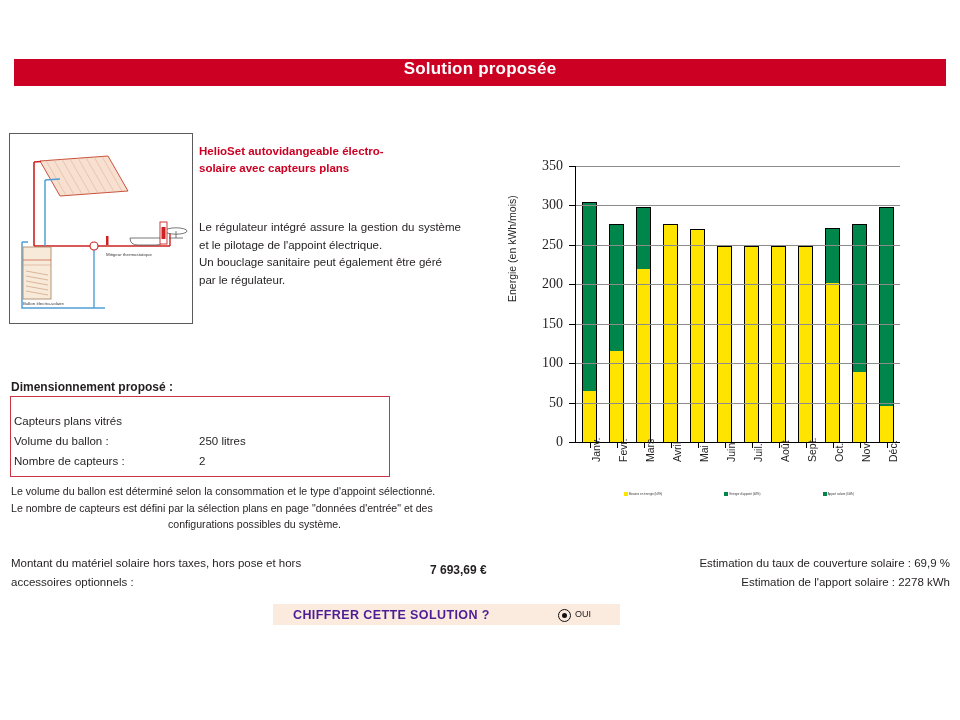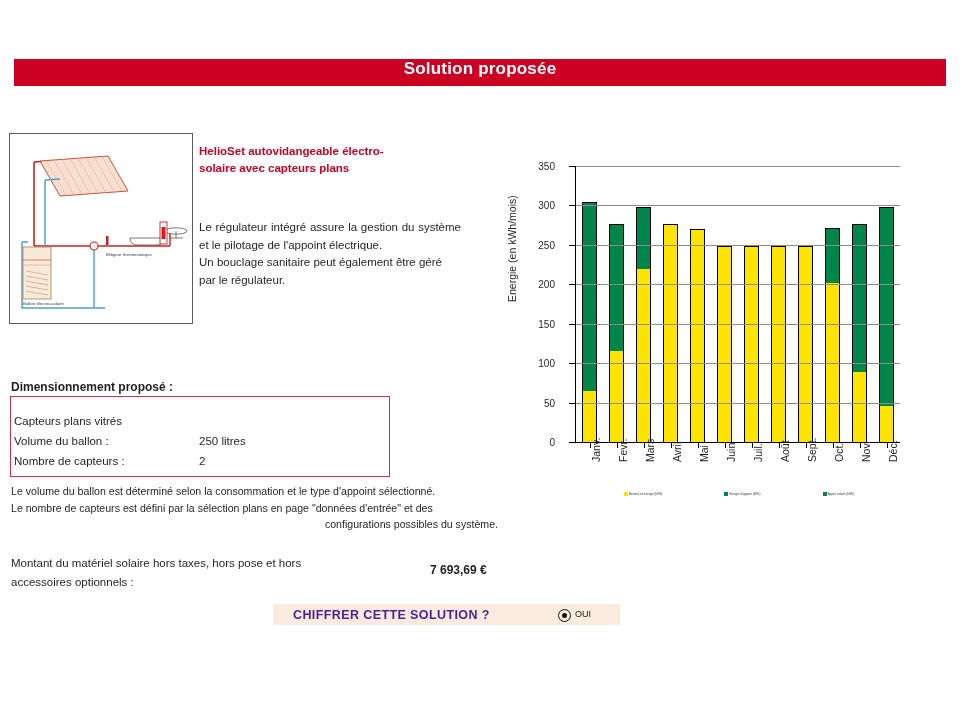--- a/index.html
+++ b/index.html
@@ -51,21 +51,21 @@
   }
   .dim-row{display:flex;}
   .dim-label{width:185px;}
   .dim-value{}
 
   .note{
     position:absolute;left:11px;top:483px;width:487px;
     font-size:10.6px;line-height:16.5px;color:#231f20;text-align:justify;
   }
   .note .l1{text-align:left;}
-  .note .l3{text-align:right;}
+  .note .l3{text-align:center;}
 
   .montant-label{
     position:absolute;left:11px;top:554px;width:390px;
     font-size:11.5px;line-height:19px;text-align:justify;
   }
   .montant-label .last{text-align:left;}
   .montant-value{
     position:absolute;left:430px;top:563px;width:90px;
     font-size:12px;font-weight:bold;text-align:left;
   }
@@ -94,22 +94,22 @@
     font-size:10.5px;color:#231f20;white-space:nowrap;
   }
   .plot{
     position:absolute;left:63px;top:14px;width:324px;height:276px;
     border-left:1.6px solid #000;border-bottom:1.6px solid #000;
     box-sizing:content-box;
   }
   .grid-line{position:absolute;left:0;width:324px;height:1px;background:#8c8c8c;}
   .ytick{position:absolute;left:-7px;width:7px;height:1px;background:#000;}
   .ytlabel{
-    position:absolute;right:100%;margin-right:14px;font-size:10px;
-    transform:translateY(-50%);white-space:nowrap;color:#231f20;
+    position:absolute;right:100%;margin-right:6px;font-size:14px;
+    transform:translateY(-50%);white-space:nowrap;color:#231f20;font-family:Liberation Serif, serif;
   }
   .bars{position:absolute;left:0;bottom:0;width:324px;height:276px;display:flex;}
   .bcell{flex:1;display:flex;align-items:flex-end;justify-content:center;position:relative;}
   .bar{width:58%;display:flex;flex-direction:column;justify-content:flex-end;}
   .seg-green{background:#00854a;border:1px solid #000;border-bottom:none;box-sizing:border-box;}
   .seg-yellow{background:#ffe400;border:1px solid #000;border-bottom:none;box-sizing:border-box;}
   .xtick{position:absolute;bottom:-6px;left:50%;width:1px;height:6px;background:#000;}
   .xtlabel{
     position:absolute;top:296px;font-size:10.5px;white-space:nowrap;
     transform:rotate(-90deg);transform-origin:left top;color:#231f20;
@@ -366,14 +366,18 @@
           <span class="leg-swatch" style="background: rgb(0, 133, 74);"></span>
           <span class="leg-text">Energie d'appoint (kWh)</span>
         </div>
         <div class="leg-item">
           <span class="leg-swatch" style="background: rgb(0, 133, 74);"></span>
           <span class="leg-text">Apport solaire (kWh)</span>
         </div>
       </div>
   </div>
 
+  <div class="estim">
+    <div>Estimation du taux de couverture solaire :  69,9 %</div>
+    <div>Estimation de l'apport solaire :  2278 kWh</div>
+  </div>
 
 </div>
 
 </body></html>

